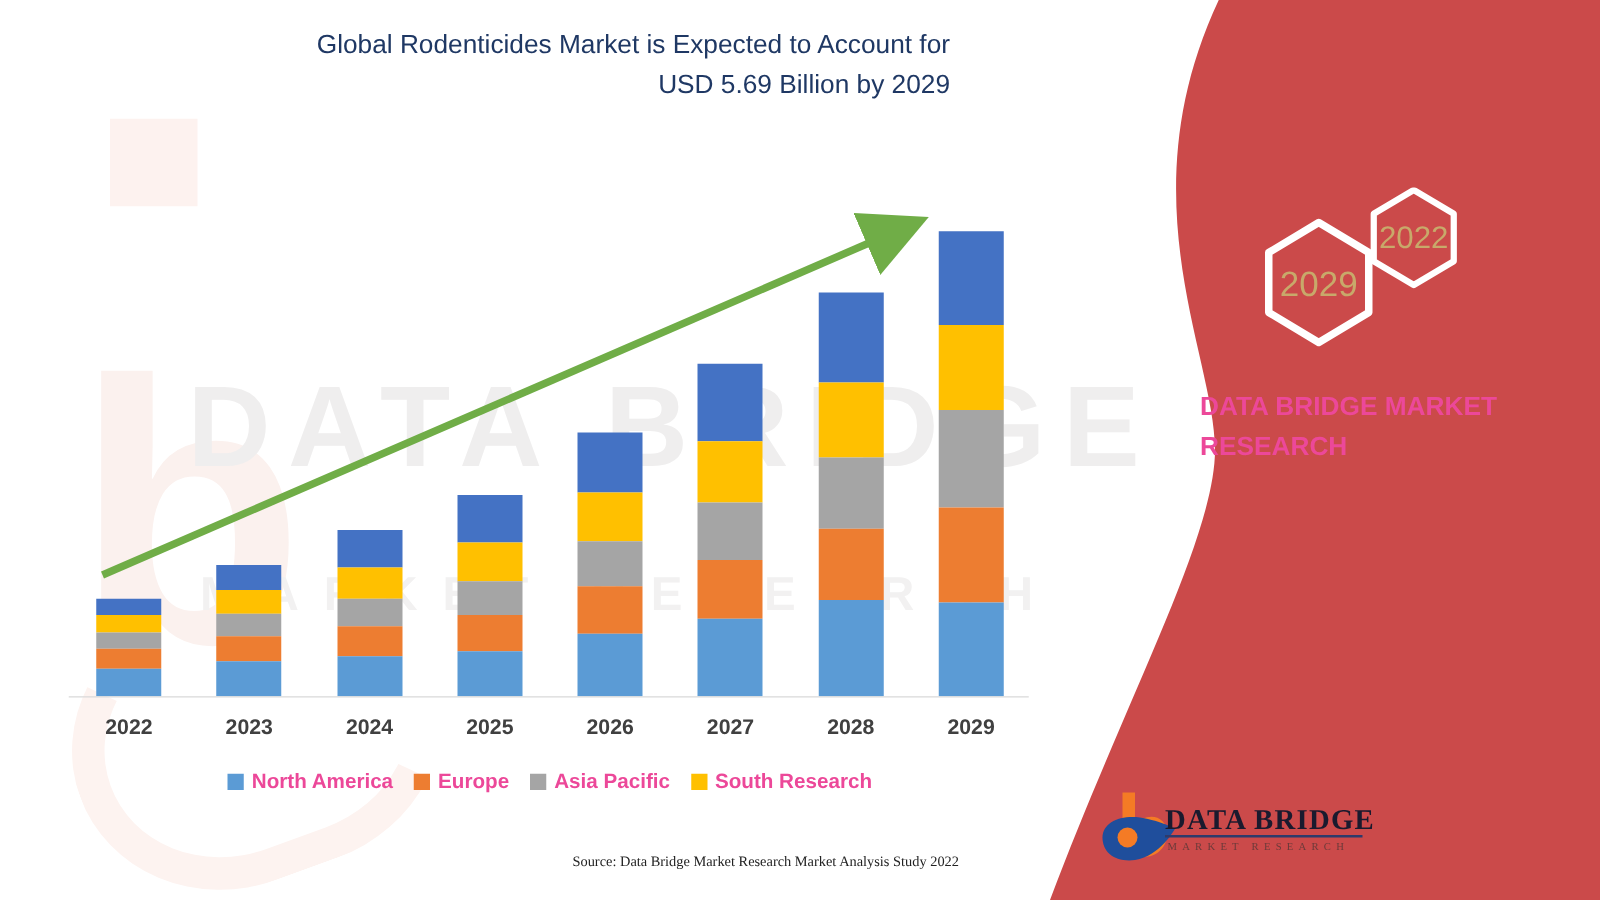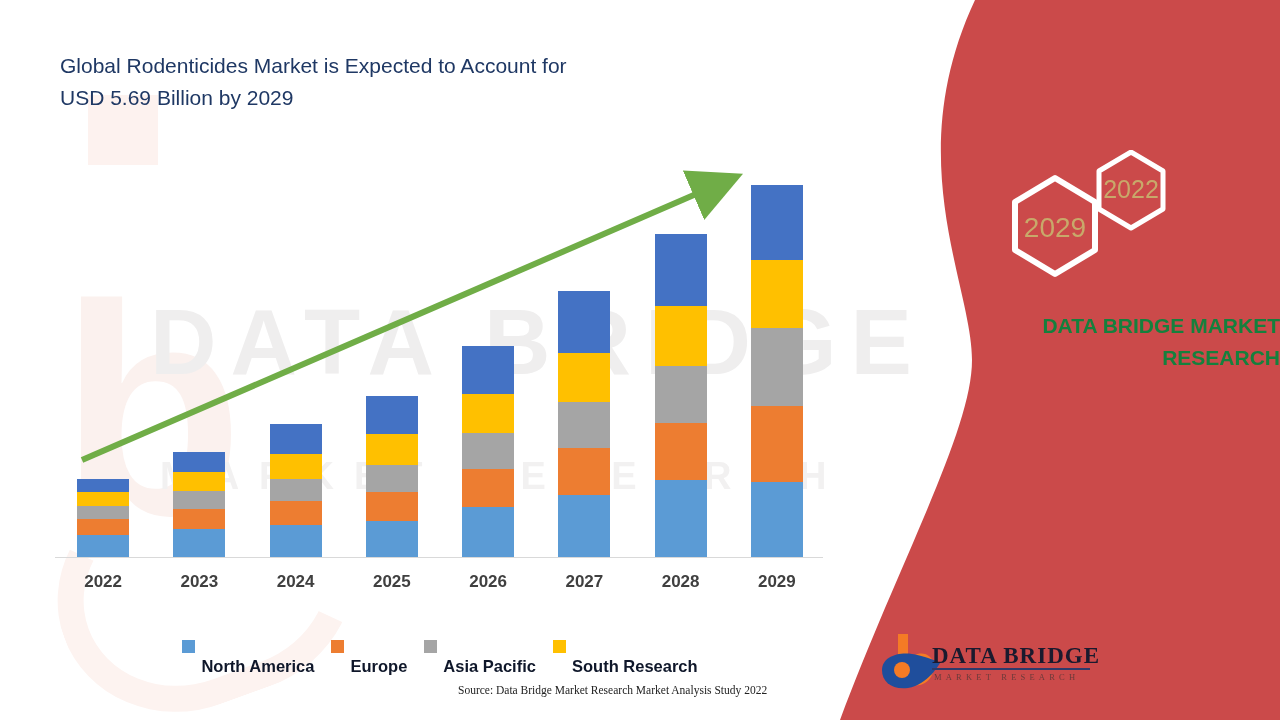--- a/index.html
+++ b/index.html
@@ -14,57 +14,57 @@
   .wm-text2{position:absolute;left:160px;top:455px;font-size:38px;letter-spacing:20px;
             color:#f2f1f1;font-weight:700;white-space:nowrap;}
   .wm-b{position:absolute;left:60px;top:260px;font-size:300px;line-height:300px;
         color:#fbf1ee;font-weight:700;}
   .wm-swoosh{position:absolute;left:55px;top:470px;width:250px;height:180px;
         border-radius:50%/60%;border:26px solid #fdf3f0;border-top-color:transparent;
         border-right-color:transparent;transform:rotate(-20deg);}
   .wm-tint{position:absolute;left:88px;top:95px;width:70px;height:70px;background:#fdf2ef;}
 
   
-  .title{position:absolute;left:60px;top:50px;width:700px;text-align:left;
+  .title{position:absolute;left:60px;top:20px;width:700px;text-align:right;
          font-size:21px;line-height:32px;color:#1f3864;}
   .axis{position:absolute;left:55px;top:557px;width:768px;height:1px;background:#d9d9d9;}
 
   .bars{position:absolute;left:55px;top:150px;width:770px;height:407px;
         display:flex;align-items:flex-end;}
   .barcol{flex:1;display:flex;flex-direction:column;justify-content:flex-end;align-items:center;}
   .bar{width:52px;display:flex;flex-direction:column;}
   .seg{width:100%;}
 
   .xaxis{position:absolute;left:55px;top:572px;width:770px;display:flex;}
   .xtick{flex:1;text-align:center;font-size:17px;font-weight:700;color:#404040;}
 
   
   .arrow{position:absolute;left:55px;top:150px;width:770px;height:410px;pointer-events:none;}
 
   
   .legend{position:absolute;left:55px;top:616px;width:770px;display:flex;
           justify-content:center;align-items:center;gap:17px;}
   .lg{display:flex;align-items:center;gap:6px;}
   .lgsw{width:13px;height:13px;flex:none;}
-  .lglb{font-size:16.5px;font-weight:700;color:#0f172a;white-space:nowrap;margin-top:41px;}
+  .lglb{font-size:16.5px;font-weight:700;color:#ec4899;white-space:nowrap;}
 
   
   .dmca{position:absolute;left:32px;top:683px;font-size:12.5px;color:#222;
         font-family:"Liberation Serif",serif;}
   .src{position:absolute;left:458px;top:684px;font-size:11.5px;color:#222;
        font-family:"Liberation Serif",serif;}
 
   
   .redpanel{position:absolute;right:0;top:0;width:440px;height:720px;}
   .redshape{position:absolute;inset:0;}
   .rp-title{position:absolute;left:900px;top:4px;width:380px;text-align:center;
             font-size:21px;line-height:32px;color:#fdf6f2;}
   .hexwrap{position:absolute;left:985px;top:150px;width:200px;height:140px;}
-  .dbmr{position:absolute;left:960px;top:310px;width:320px;text-align:right;
-        font-size:21px;line-height:32px;color:#15803d;font-weight:700;}
+  .dbmr{position:absolute;left:960px;top:310px;width:320px;text-align:left;
+        font-size:21px;line-height:32px;color:#ec4899;font-weight:700;}
 
   .logo{position:absolute;left:878px;top:630px;width:230px;height:70px;}
   .logo-txt{position:absolute;left:932px;top:643px;font-size:23px;font-weight:700;
             letter-spacing:1px;color:#1a1a2e;font-family:"Liberation Serif",serif;}
   .logo-sub{position:absolute;left:934px;top:672px;font-size:8.5px;letter-spacing:4.2px;
             color:#6b3a3a;font-family:"Liberation Serif",serif;}
   .logo-rule{position:absolute;left:932px;top:668px;width:158px;height:1.5px;background:#2e3a6b;}
 </style>
 </head>
 <body>

